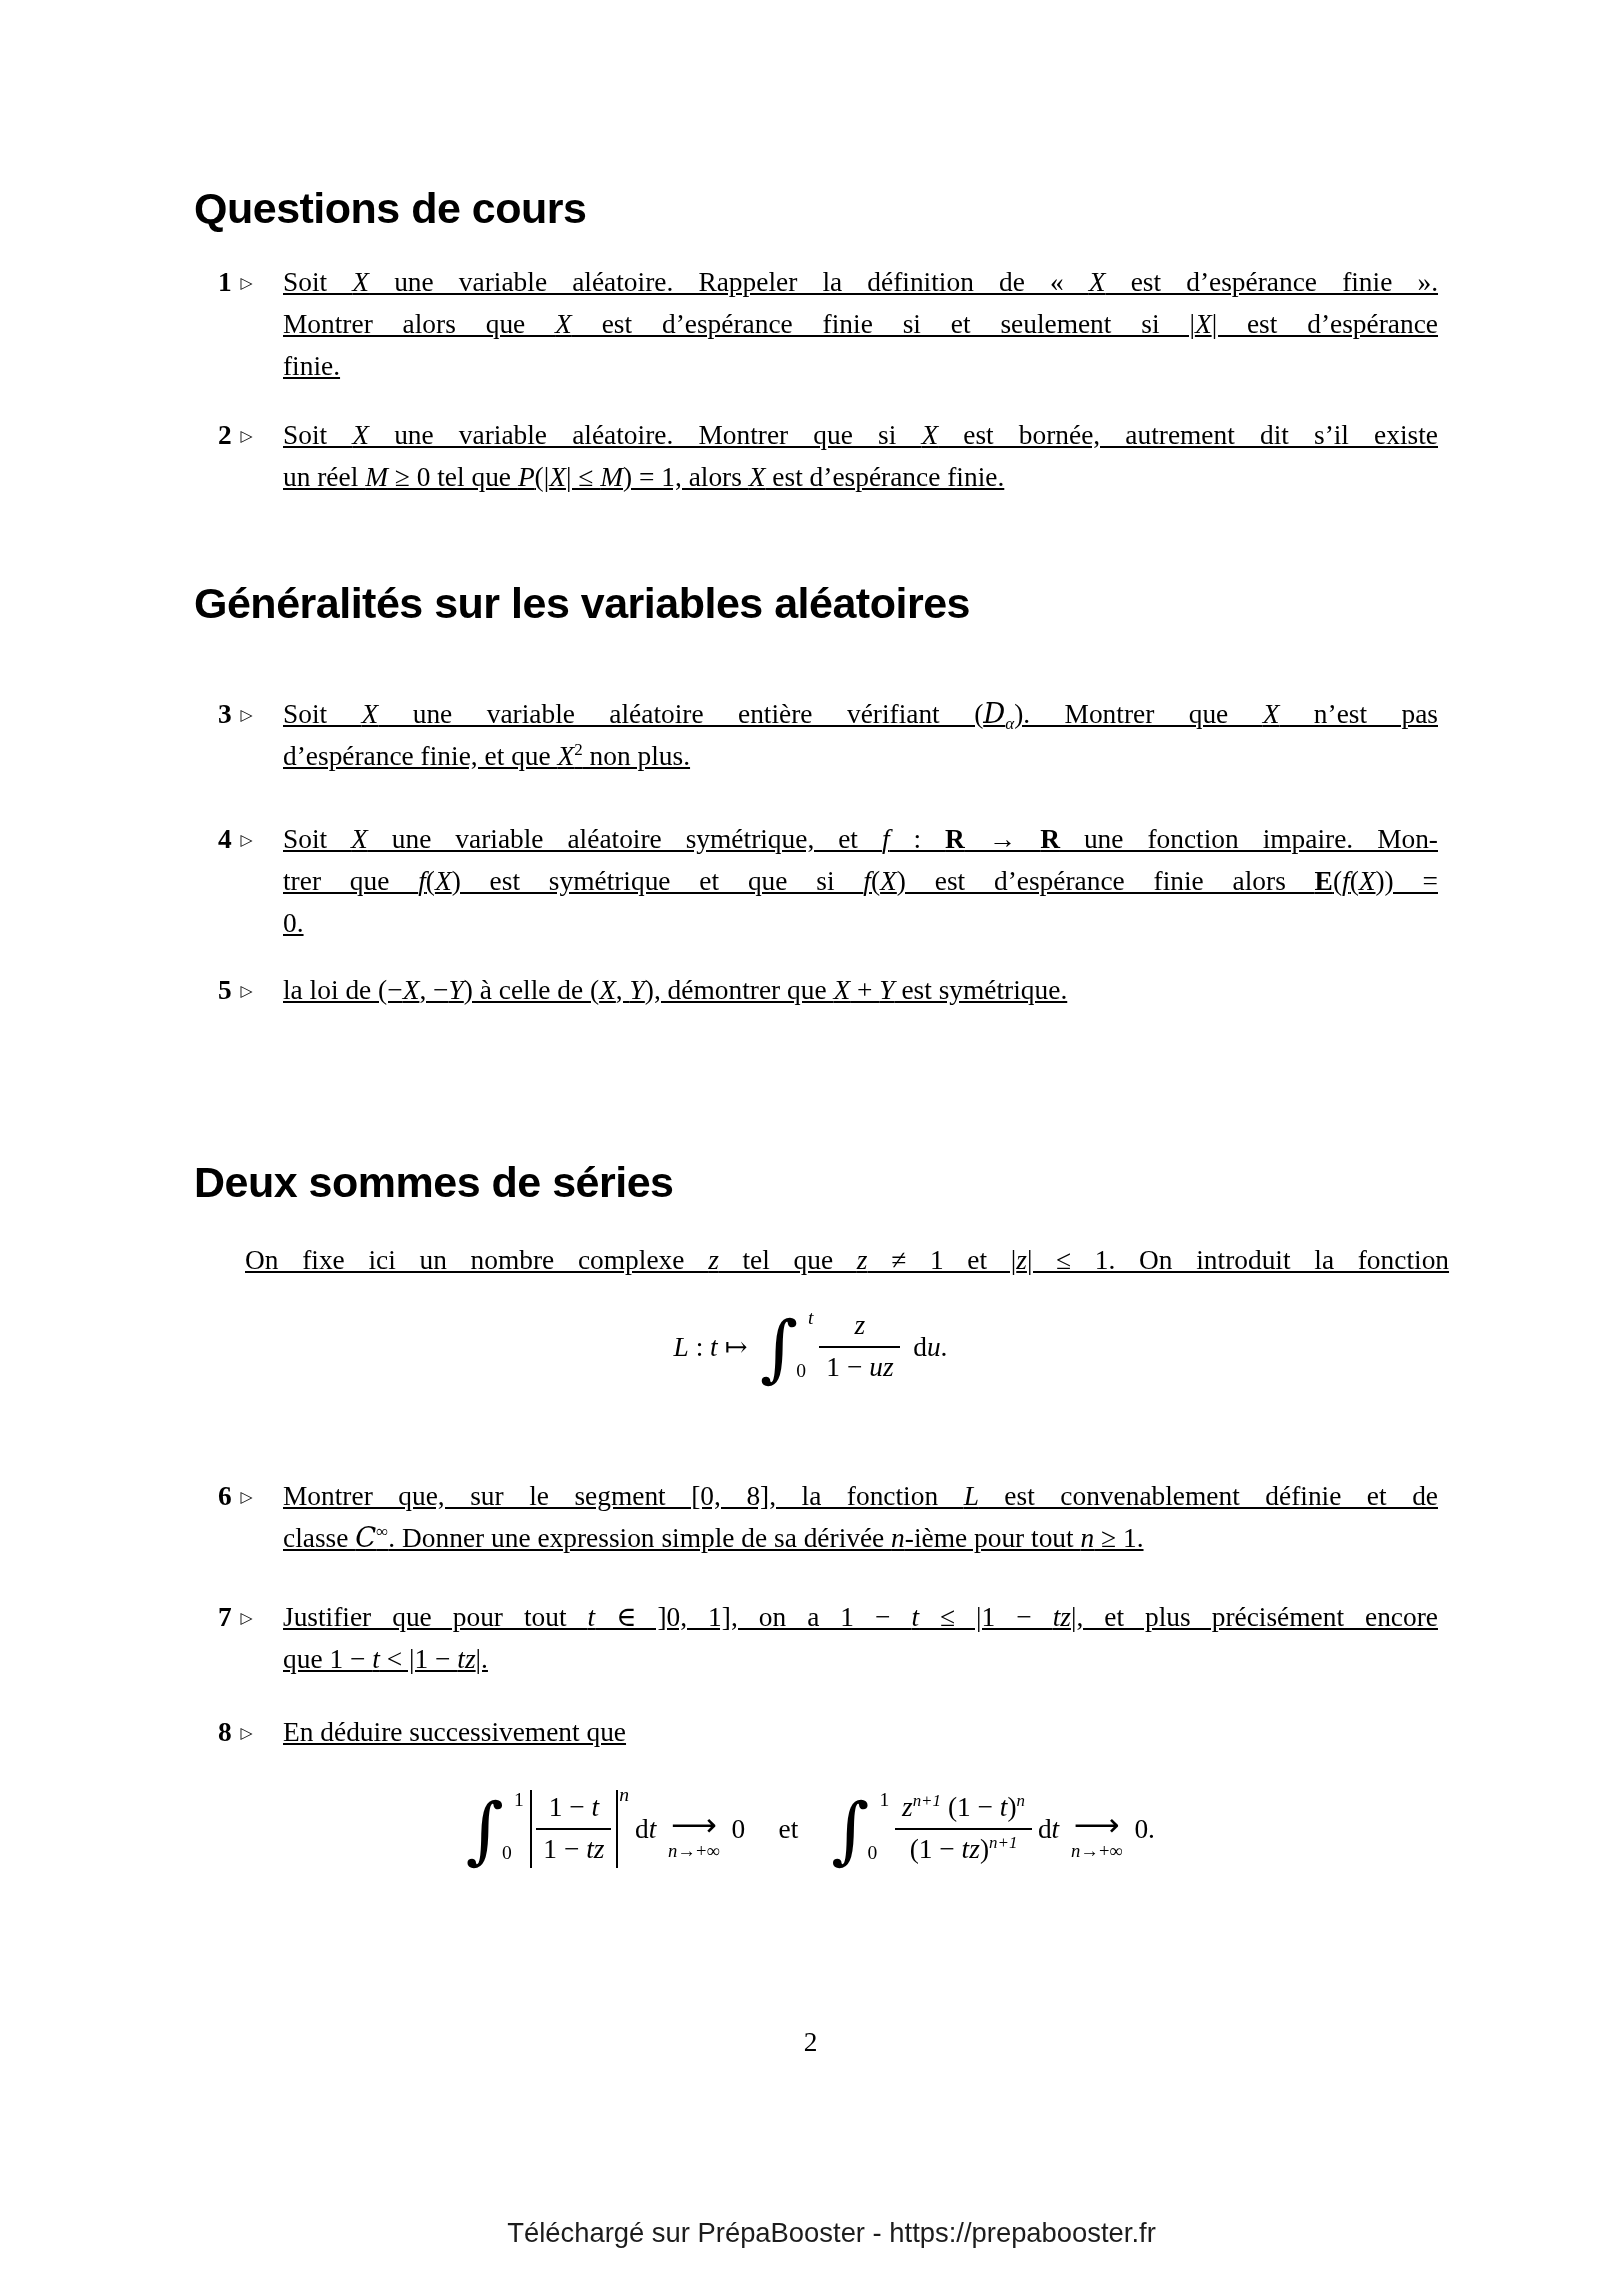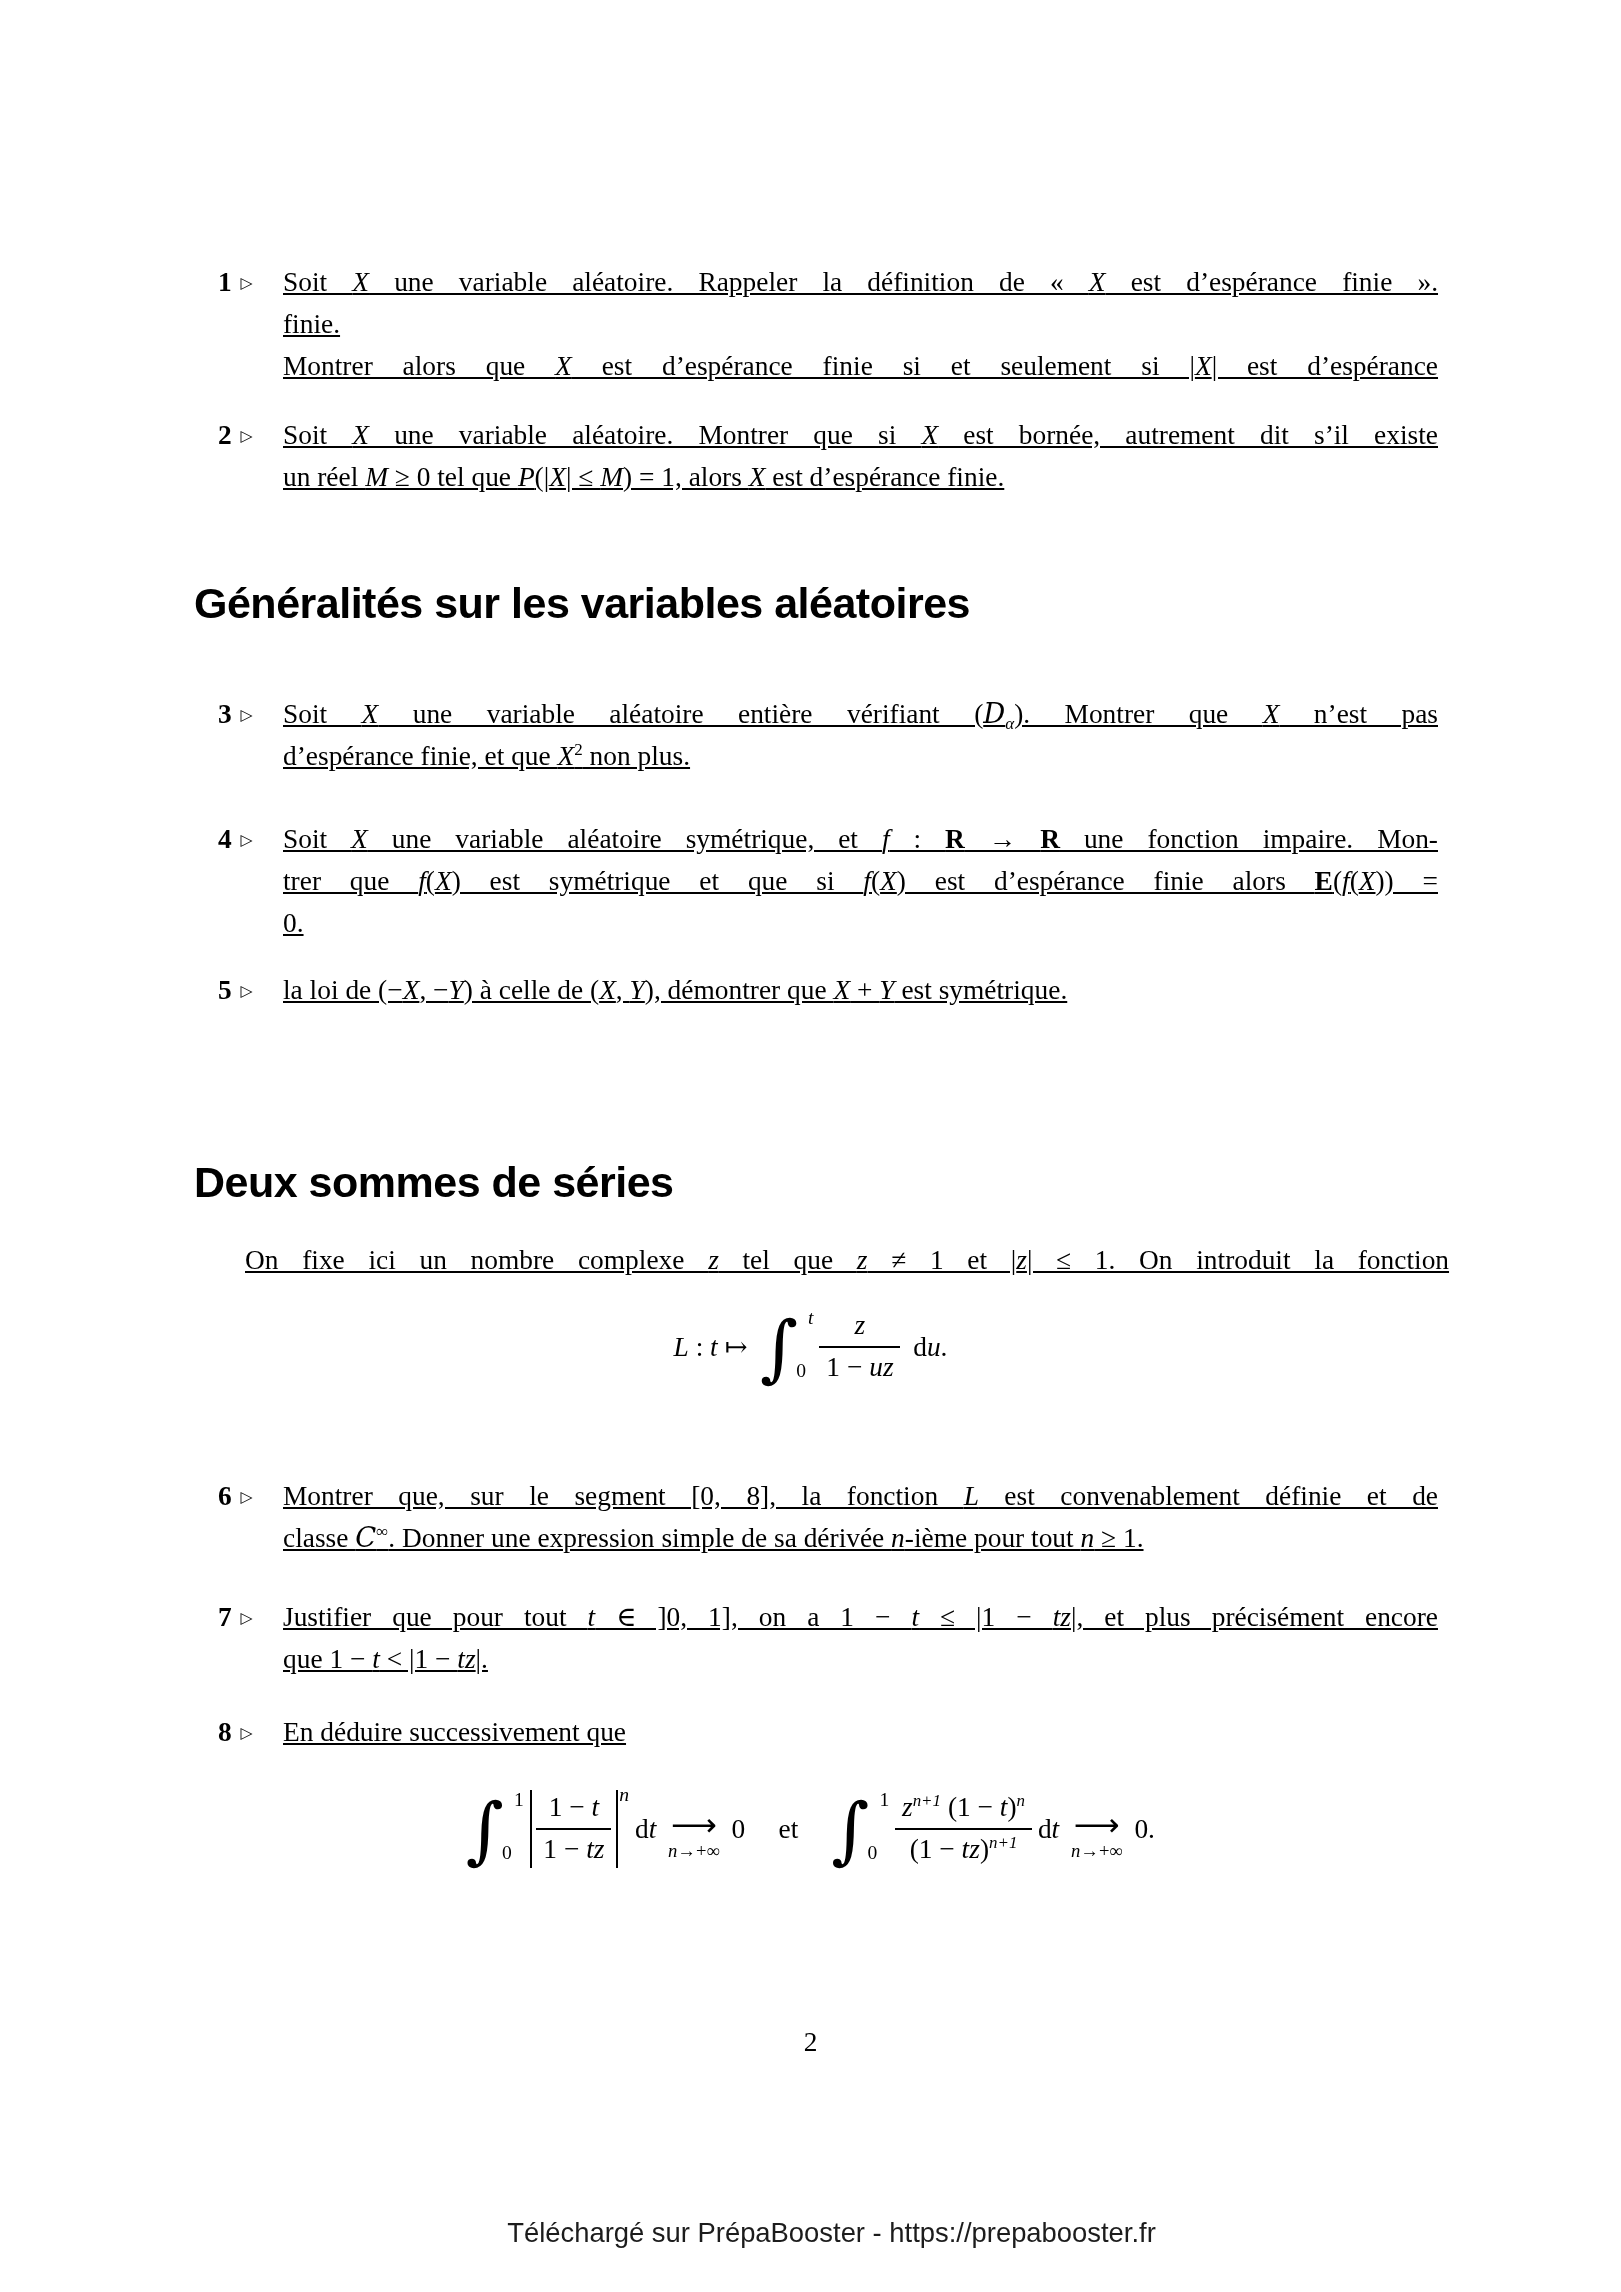--- a/index.html
+++ b/index.html
@@ -100,29 +100,30 @@
     position:absolute;left:0;width:1621px;text-align:center;
     font-family:"Liberation Sans","DejaVu Sans",sans-serif;
     font-size:27.4px;color:#1c1c1c;padding-left:21px;
   }
 </style>
 </head>
 <body>
 
 <div class="page">
 
+  <h2 class="sec" style="left:194px;top:185px">Questions de cours</h2>
 
   <div class="item" style="left:218px;top:261px">
     <div class="label">
       <span class="qnum">1</span><span class="qmark">▷</span>
     </div>
     <div class="lines">
       <div class="tline jline"><span class="sg-r">Soit </span><span class="sg-i">X</span><span class="sg-r"> une variable aléatoire. Rappeler la définition de « </span><span class="sg-i">X</span><span class="sg-r"> est d’espérance finie ».</span></div>
+      <div class="tline jline"><span class="sg-r">Montrer alors que </span><span class="sg-i">X</span><span class="sg-r"> est d’espérance finie si et seulement si |</span><span class="sg-i">X</span><span class="sg-r">| est d’espérance</span></div>
       <div class="tline lline"><span class="sg-r">finie.</span></div>
-      <div class="tline jline"><span class="sg-r">Montrer alors que </span><span class="sg-i">X</span><span class="sg-r"> est d’espérance finie si et seulement si |</span><span class="sg-i">X</span><span class="sg-r">| est d’espérance</span></div>
     </div>
   </div>
 
   <div class="item" style="left:218px;top:414px">
     <div class="label">
       <span class="qnum">2</span><span class="qmark">▷</span>
     </div>
     <div class="lines">
       <div class="tline jline"><span class="sg-r">Soit </span><span class="sg-i">X</span><span class="sg-r"> une variable aléatoire. Montrer que si </span><span class="sg-i">X</span><span class="sg-r"> est bornée, autrement dit s’il existe</span></div>
       <div class="tline lline"><span class="sg-r">un réel </span><span class="sg-i">M</span><span class="sg-r"> ≥ 0 tel que </span><span class="sg-i">P</span><span class="sg-r">(|</span><span class="sg-i">X</span><span class="sg-r">| ≤ </span><span class="sg-i">M</span><span class="sg-r">) = 1, alors </span><span class="sg-i">X</span><span class="sg-r"> est d’espérance finie.</span></div>

